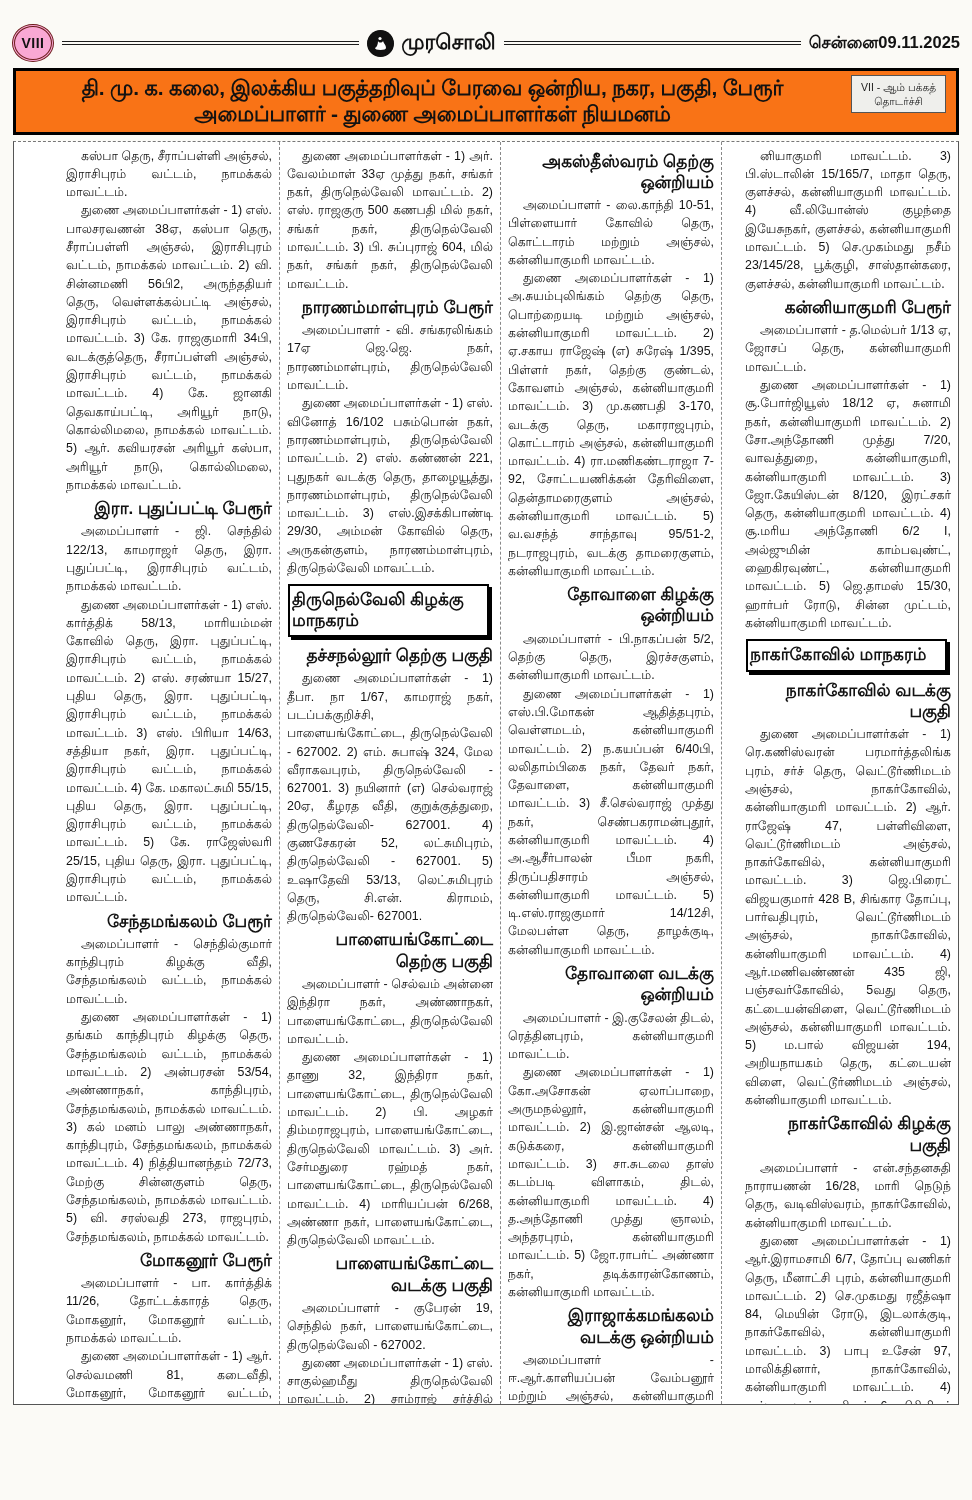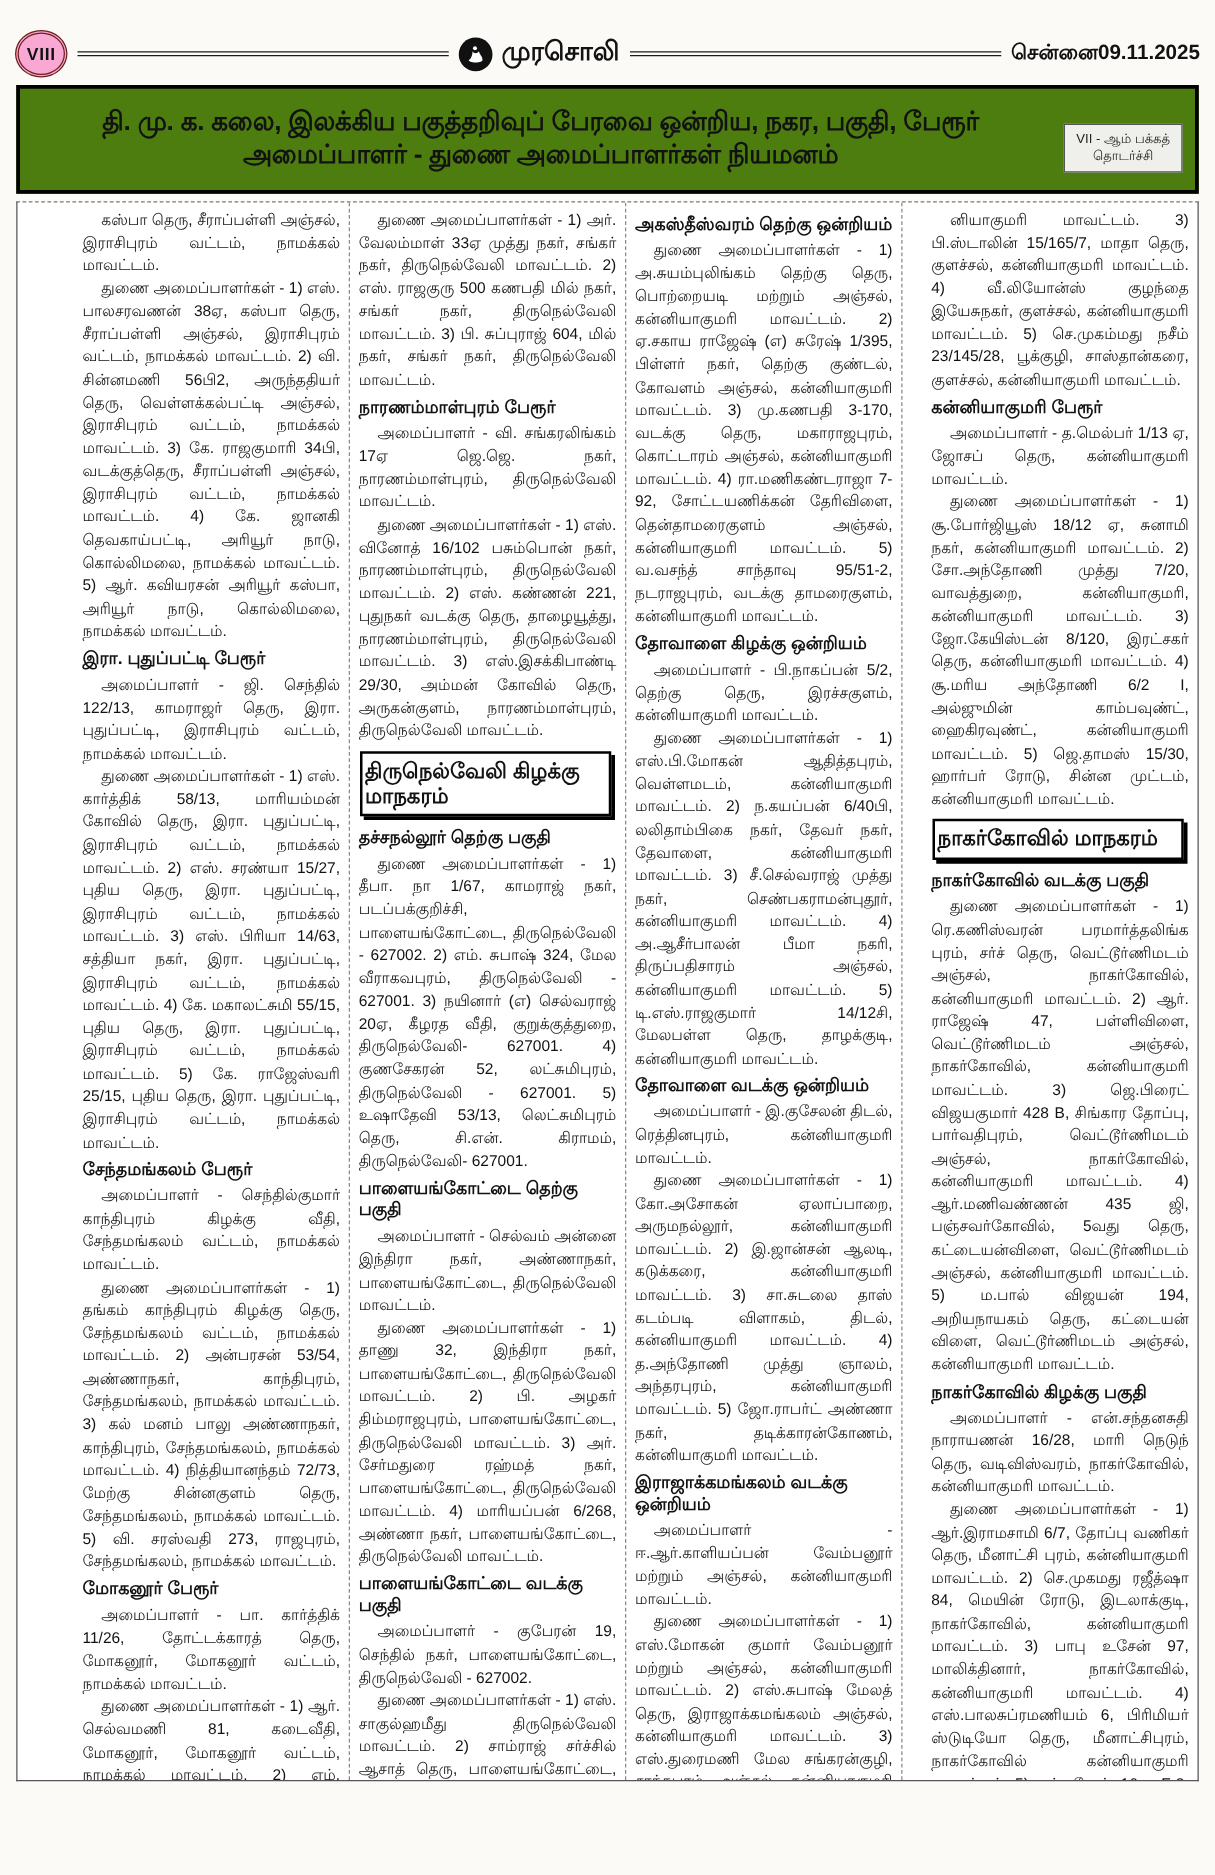--- a/index.html
+++ b/index.html
@@ -15,43 +15,43 @@
     display:flex;align-items:center;justify-content:center;
     font-weight:bold;font-size:14px;letter-spacing:.5px;background:#f9a8d4;
   }
   .rule{flex:1;height:0;border-top:4px double #1c1c1c;}
   .masthead{display:flex;align-items:flex-start;gap:7px;font-weight:bold;font-size:21px;white-space:nowrap;}
   .logo{width:27px;height:27px;border-radius:50%;background:#111;display:inline-flex;align-items:center;justify-content:center;}
   .logo svg{display:block}
   .dateline{font-weight:bold;font-size:16.5px;white-space:nowrap;display:flex;gap:0;}
   
   .banner{
-    margin:2px 13px 6px 13px;border:3px solid #000;background:#4d7c0f;
-    display:flex;align-items:flex-end;gap:12px;padding:14px 10px;
+    margin:2px 13px 6px 13px;border:3px solid #000;background:#f97316;
+    display:flex;align-items:flex-start;gap:12px;padding:4px 10px;
   }
   .headline{flex:1;text-align:center;font-weight:bold;font-size:21px;line-height:1.25;letter-spacing:-.2px;}
   .contbox{
     border:1px solid #555;background:#efefec;font-size:10.5px;line-height:1.35;
     text-align:center;padding:4px 9px;white-space:nowrap;color:#222;
   }
   
   .article{
     margin:0 13px;background:#fff;
     border-left:1px solid #555;border-right:1px solid #555;border-bottom:1px solid #555;
     border-top:1px dashed #777;
     display:flex;height:1262px;overflow:hidden;padding-left:45px;
   }
   .col{
     flex:1;padding:5px 7px 6px 7px;border-right:1px dashed #888;
     overflow:hidden;font-size:12.4px;line-height:18.3px;text-align:justify;
   }
   .col:last-child{border-right:none;margin-left:16px;}
   .para{margin:0;text-indent:15px;word-break:break-word;}
   .bheading{
-    text-align:left;font-weight:bold;font-size:14px;line-height:1.25;
+    text-align:right;font-weight:bold;font-size:17px;line-height:1.25;
     margin:4px 0 3px 0;text-indent:0;
   }
   .district{
     border:2px solid #000;box-shadow:3px 3px 0 0 #000;background:#fff;
     font-weight:bold;font-size:17px;text-align:left;line-height:1.2;
     padding:4px 2px;margin:7px 4px 8px 1px;text-indent:0;
   }
 </style>
 </head>
 <body>
@@ -108,20 +108,21 @@
       <div class="para">துணை அமைப்பாளர்கள் - 1) தீபா. நா 1/67, காமராஜ் நகர், படப்பக்குறிச்சி, பாளையங்கோட்டை, திருநெல்வேலி - 627002. 2) எம். சுபாஷ் 324, மேல வீராகவபுரம், திருநெல்வேலி - 627001. 3) நயினார் (எ) செல்வராஜ் 20ஏ, கீழரத வீதி, குறுக்குத்துறை, திருநெல்வேலி- 627001. 4) குணசேகரன் 52, லட்சுமிபுரம், திருநெல்வேலி - 627001. 5) உஷாதேவி 53/13, லெட்சுமிபுரம் தெரு, சி.என். கிராமம், திருநெல்வேலி- 627001.</div>
       <div class="bheading">பாளையங்கோட்டை தெற்கு பகுதி</div>
       <div class="para">அமைப்பாளர் - செல்வம் அன்னை இந்திரா நகர், அண்ணாநகர், பாளையங்கோட்டை, திருநெல்வேலி மாவட்டம்.</div>
       <div class="para">துணை அமைப்பாளர்கள் - 1) தாணு 32, இந்திரா நகர், பாளையங்கோட்டை, திருநெல்வேலி மாவட்டம். 2) பி. அழகர் திம்மராஜபுரம், பாளையங்கோட்டை, திருநெல்வேலி மாவட்டம். 3) அர். சேர்மதுரை ரஹ்மத் நகர், பாளையங்கோட்டை, திருநெல்வேலி மாவட்டம். 4) மாரியப்பன் 6/268, அண்ணா நகர், பாளையங்கோட்டை, திருநெல்வேலி மாவட்டம்.</div>
       <div class="bheading">பாளையங்கோட்டை வடக்கு பகுதி</div>
       <div class="para">அமைப்பாளர் - குபேரன் 19, செந்தில் நகர், பாளையங்கோட்டை, திருநெல்வேலி - 627002.</div>
       <div class="para">துணை அமைப்பாளர்கள் - 1) எஸ். சாகுல்ஹமீது திருநெல்வேலி மாவட்டம். 2) சாம்ராஜ் சர்ச்சில் ஆசாத் தெரு, பாளையங்கோட்டை, திருநெல்வேலி மாவட்டம். 3) சுப்பிரமணியன் 24, திருவெம்பாவை தெரு, பாளையங்கோட்டை, திருநெல்வேலி மாவட்டம். 4) மீனாட்சி 37B, கணேஷ்பவனம், சாந்தி நகர், பாளையங்கோட்டை, திருநெல்வேலி மாவட்டம். 5) சுப்புலெட்சுமி 20, யாதவர் மேலத் தெரு, பாளையங்கோட்டை, திருநெல்வேலி மாவட்டம்.</div>
     </div>
     <div class="col">
       <div class="bheading">அகஸ்தீஸ்வரம் தெற்கு ஒன்றியம்</div>
+      <div class="para">அமைப்பாளர் - லை.காந்தி 10-51, பிள்ளையார் கோவில் தெரு, கொட்டாரம் மற்றும் அஞ்சல், கன்னியாகுமரி மாவட்டம்.</div>
       <div class="para">துணை அமைப்பாளர்கள் - 1) அ.சுயம்புலிங்கம் தெற்கு தெரு, பொற்றையடி மற்றும் அஞ்சல், கன்னியாகுமரி மாவட்டம். 2) ஏ.சகாய ராஜேஷ் (எ) சுரேஷ் 1/395, பிள்ளர் நகர், தெற்கு குண்டல், கோவளம் அஞ்சல், கன்னியாகுமரி மாவட்டம். 3) மு.கணபதி 3-170, வடக்கு தெரு, மகாராஜபுரம், கொட்டாரம் அஞ்சல், கன்னியாகுமரி மாவட்டம். 4) ரா.மணிகண்டராஜா 7-92, சோட்டயணிக்கன் தேரிவிளை, தென்தாமரைகுளம் அஞ்சல், கன்னியாகுமரி மாவட்டம். 5) வ.வசந்த் சாந்தாவு 95/51-2, நடராஜபுரம், வடக்கு தாமரைகுளம், கன்னியாகுமரி மாவட்டம்.</div>
       <div class="bheading">தோவாளை கிழக்கு ஒன்றியம்</div>
       <div class="para">அமைப்பாளர் - பி.நாகப்பன் 5/2, தெற்கு தெரு, இரச்சகுளம், கன்னியாகுமரி மாவட்டம்.</div>
       <div class="para">துணை அமைப்பாளர்கள் - 1) எஸ்.பி.மோகன் ஆதித்தபுரம், வெள்ளமடம், கன்னியாகுமரி மாவட்டம். 2) ந.கயப்பன் 6/40பி, லலிதாம்பிகை நகர், தேவர் நகர், தேவாளை, கன்னியாகுமரி மாவட்டம். 3) சீ.செல்வராஜ் முத்து நகர், செண்பகராமன்புதூர், கன்னியாகுமரி மாவட்டம். 4) அ.ஆசீர்பாலன் பீமா நகரி, திருப்பதிசாரம் அஞ்சல், கன்னியாகுமரி மாவட்டம். 5) டி.எஸ்.ராஜகுமார் 14/12சி, மேலபள்ள தெரு, தாழக்குடி, கன்னியாகுமரி மாவட்டம்.</div>
       <div class="bheading">தோவாளை வடக்கு ஒன்றியம்</div>
       <div class="para">அமைப்பாளர் - இ.குசேலன் திடல், ரெத்தினபுரம், கன்னியாகுமரி மாவட்டம்.</div>
       <div class="para">துணை அமைப்பாளர்கள் - 1) கோ.அசோகன் ஏலாப்பாறை, அருமநல்லூர், கன்னியாகுமரி மாவட்டம். 2) இ.ஜான்சன் ஆலடி, கடுக்கரை, கன்னியாகுமரி மாவட்டம். 3) சா.சுடலை தாஸ் கடம்படி விளாகம், திடல், கன்னியாகுமரி மாவட்டம். 4) த.அந்தோணி முத்து ஞாலம், அந்தரபுரம், கன்னியாகுமரி மாவட்டம். 5) ஜோ.ராபர்ட் அண்ணா நகர், தடிக்காரன்கோணம், கன்னியாகுமரி மாவட்டம்.</div>
       <div class="bheading">இராஜாக்கமங்கலம் வடக்கு ஒன்றியம்</div>
       <div class="para">அமைப்பாளர் - ஈ.ஆர்.காளியப்பன் வேம்பனூர் மற்றும் அஞ்சல், கன்னியாகுமரி மாவட்டம்.</div>
       <div class="para">துணை அமைப்பாளர்கள் - 1) எஸ்.மோகன் குமார் வேம்பனூர் மற்றும் அஞ்சல், கன்னியாகுமரி மாவட்டம். 2) எஸ்.சுபாஷ் மேலத் தெரு, இராஜாக்கமங்கலம் அஞ்சல், கன்னியாகுமரி மாவட்டம். 3) எஸ்.துரைமணி மேல சங்கரன்குழி, சாந்தபுரம் அஞ்சல், கன்னியாகுமரி மாவட்டம். 4) வீ.சிவகுமார் கீழத் தெரு, இராஜாக்கமங்கலம் அஞ்சல், கன்னியாகுமரி மாவட்டம். 5) ஏ.ஜெயகுமார் வேம்பனூர் மற்றும் அஞ்சல், கன்னியாகுமரி மாவட்டம்.</div>

